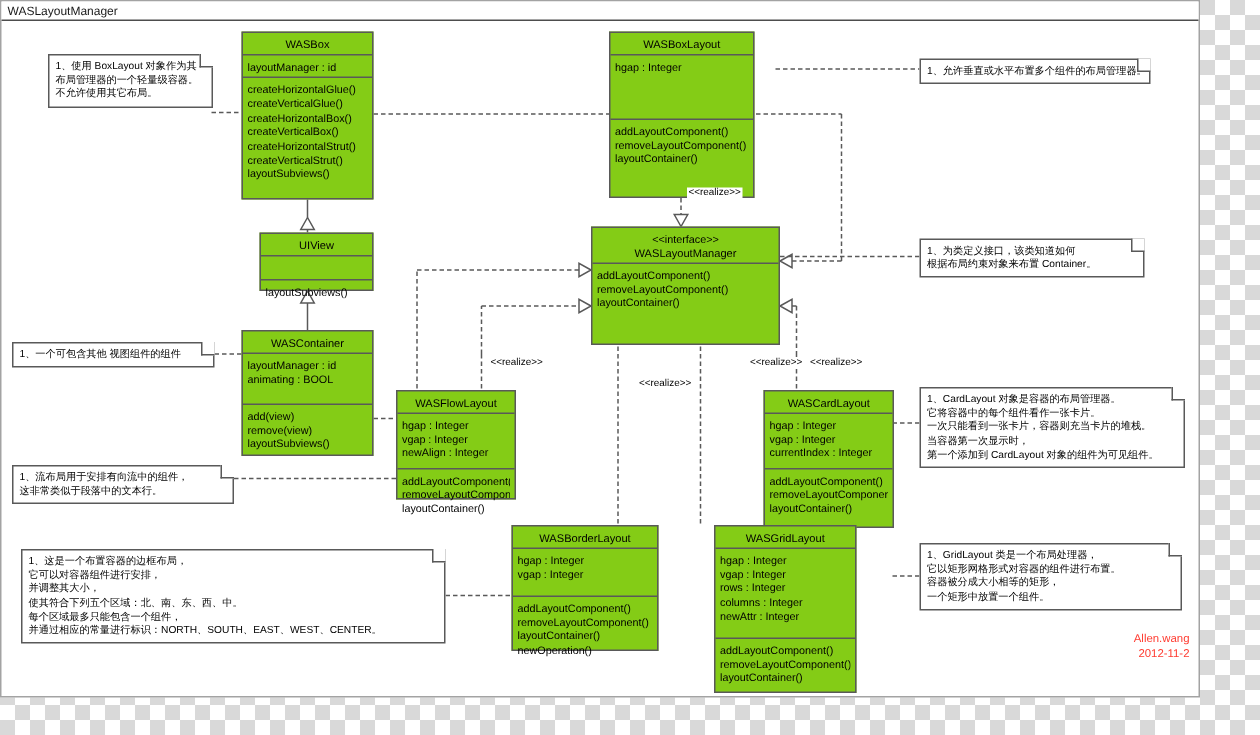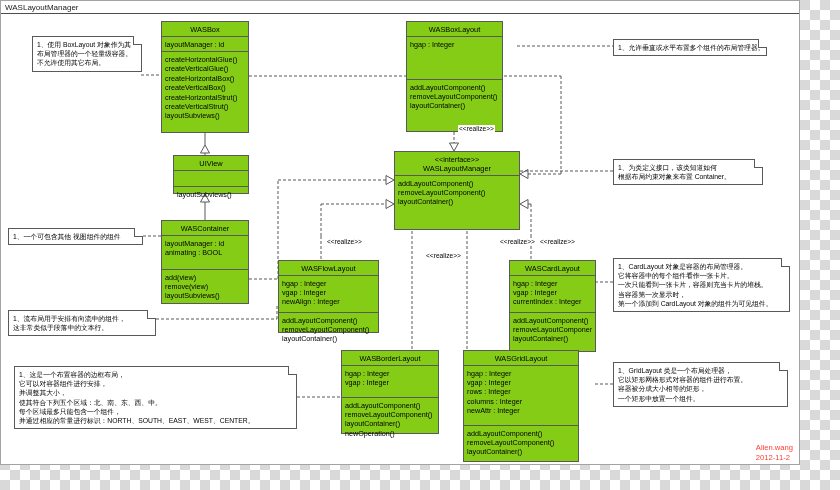--- a/index.html
+++ b/index.html
@@ -52,21 +52,21 @@
     background:#fff;
     border-left:1px solid #595959;border-bottom:1px solid #595959;
   }
   .note div{white-space:nowrap;}
 
   .lbl{
     position:absolute;font-size:6.6px;color:#000;white-space:nowrap;
     background:#fff;padding:0 1px;
   }
   #sig{
-    position:absolute;right:8px;bottom:2px;
+    position:absolute;right:8px;bottom:24px;text-align:right;
     font-size:7.6px;color:#ff3b30;line-height:10px;
   }
 </style>
 </head>
 <body>
 
 <div id="window">
 
   <div id="titlebar">WASLayoutManager</div>
 
@@ -179,21 +179,21 @@
         <span class="stereo">&lt;&lt;interface&gt;&gt;</span>
         <span>WASLayoutManager</span>
       </div>
       <div class="sec">
         <div>addLayoutComponent()</div>
         <div>removeLayoutComponent()</div>
         <div>layoutContainer()</div>
       </div>
     </div>
 
-    <div class="cls" style="left:277px;top:246px;width:101px;height:73px;">
+    <div class="cls" style="left:263px;top:246px;width:80px;height:73px;">
       <div class="hd">WASFlowLayout</div>
       <div class="sec" style="height:31px;">
         <div>hgap : Integer</div>
         <div>vgap : Integer</div>
         <div>newAlign : Integer</div>
       </div>
       <div class="sec">
         <div>addLayoutComponent()</div>
         <div>removeLayoutComponent()</div>
         <div>layoutContainer()</div>
@@ -221,21 +221,21 @@
         <div>vgap : Integer</div>
       </div>
       <div class="sec">
         <div>addLayoutComponent()</div>
         <div>removeLayoutComponent()</div>
         <div>layoutContainer()</div>
         <div>newOperation()</div>
       </div>
     </div>
 
-    <div class="cls" style="left:462px;top:336px;width:116px;height:112px;">
+    <div class="cls" style="left:475px;top:336px;width:95px;height:112px;">
       <div class="hd">WASGridLayout</div>
       <div class="sec" style="height:54px;">
         <div>hgap : Integer</div>
         <div>vgap : Integer</div>
         <div>rows : Integer</div>
         <div>columns : Integer</div>
         <div>newAttr : Integer</div>
       </div>
       <div class="sec">
         <div>addLayoutComponent()</div>

